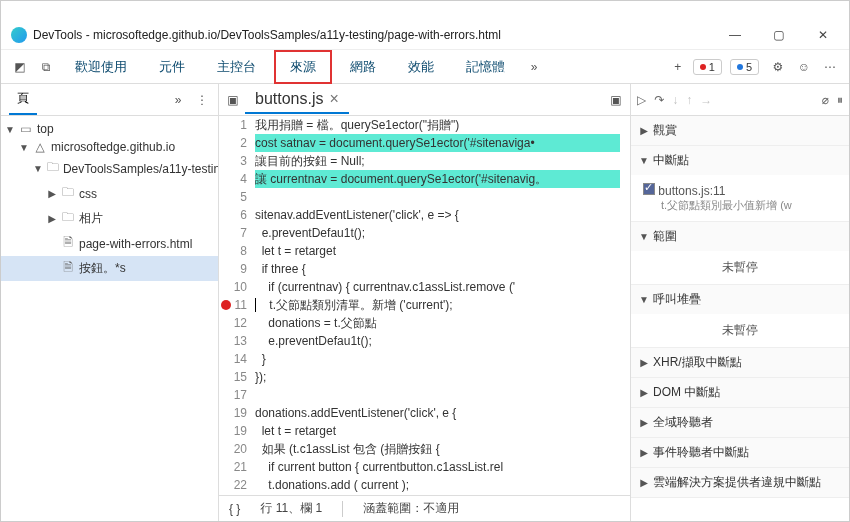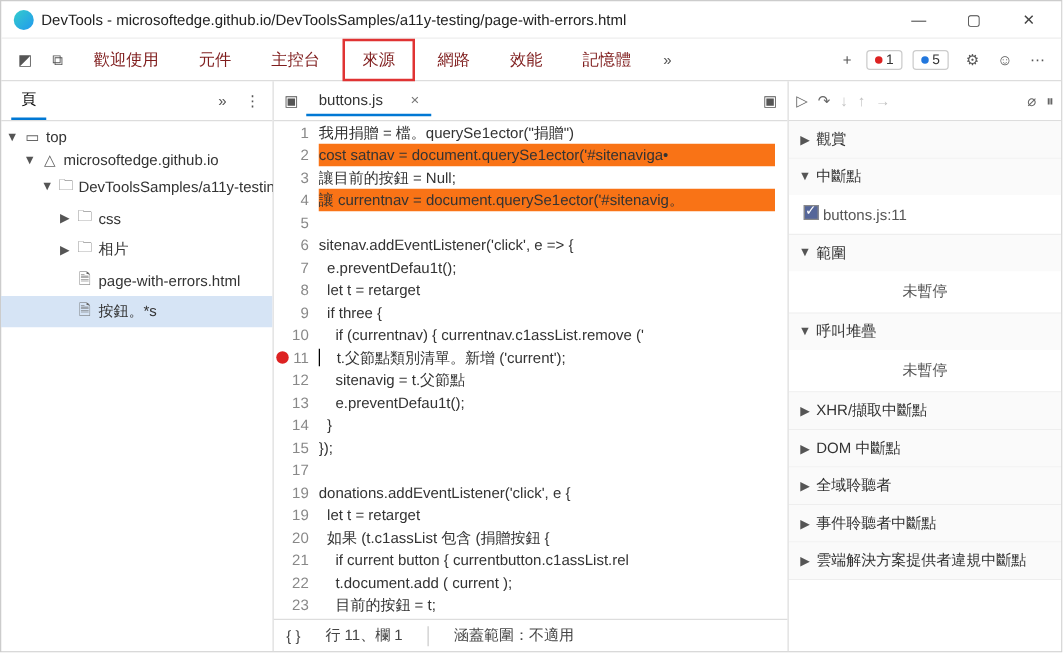--- a/index.html
+++ b/index.html
@@ -1,29 +1,29 @@
 <!DOCTYPE html>
 <html><head>
 <meta charset="utf-8">
 <style>
 * { margin: 0; padding: 0; box-sizing: border-box; font-family: "Segoe UI", "Microsoft YaHei", sans-serif; }
 body { background: #fff; font-size: 12px; color: #333; overflow: hidden; }
 .window { width: 850px; height: 522px; display: flex; flex-direction: column; border: 1px solid #ccc; }
 
 
-.titlebar { height: 30px; display: flex; align-items: center; padding: 0 4px; border-bottom: 1px solid #eee; }
+.titlebar { height: 30px; display: flex; align-items: center; padding: 0 4px; border-bottom: 1px solid #eee; margin-top: 19px; }
 .app-icon { width: 16px; height: 16px; border-radius: 50%; background: linear-gradient(135deg,#3cc,#29e); margin: 0 6px; }
 .titlebar-title { flex: 1; font-size: 12px; color: #222; }
 .win-controls { display: flex; }
 .win-btn { width: 44px; height: 30px; display: flex; align-items: center; justify-content: center; font-size: 12px; color: #444; }
 
 
 .toptabs { height: 34px; display: flex; align-items: center; padding: 0 8px; border-bottom: 1px solid #ddd; gap: 4px; }
 .toptabs .icon { width: 22px; height: 22px; display: flex; align-items: center; justify-content: center; color: #555; }
-.topitem { padding: 6px 14px; font-size: 13px; color: #7f1d1d; white-space: nowrap; }
+.topitem { padding: 6px 14px; font-size: 13px; color: #0c4a6e; white-space: nowrap; }
 .topitem.active { border: 2px solid #e03333; font-family: Liberation Mono, monospace; }
 .spacer { flex: 1; }
 .badge { border: 1px solid #ccc; border-radius: 3px; padding: 1px 6px; font-size: 11px; display: inline-flex; align-items: center; gap: 3px; margin-right: 4px; }
 .dot-red { width: 6px; height: 6px; border-radius: 50%; background: #d22; }
 .dot-blue { width: 6px; height: 6px; border-radius: 50%; background: #27d; }
 
 
 .main { flex: 1; display: flex; min-height: 0; }
 
 
@@ -33,28 +33,28 @@
 .left-tab.active { border-bottom: 2px solid #0078d4; color: #000; }
 .tree { flex: 1; overflow: auto; padding: 4px 0; font-size: 12px; }
 .tree-row { display: flex; align-items: center; gap: 4px; padding: 2px 6px; white-space: nowrap; }
 .tree-row.sel { background: #d6e4f5; }
 .twisty { width: 10px; text-align: center; color: #555; font-size: 10px; }
 .ficon { width: 14px; text-align: center; color: #666; }
 
 
 .center { flex: 1; display: flex; flex-direction: column; min-width: 0; border-right: 1px solid #ddd; }
 .editor-tabs { height: 32px; display: flex; align-items: center; padding: 0 6px; border-bottom: 1px solid #ddd; gap: 4px; }
-.ed-tab { display: flex; align-items: flex-start; gap: 22px; padding: 4px 10px; border-bottom: 2px solid #0078d4; font-size: 12px; }
+.ed-tab { display: flex; align-items: flex-start; gap: 6px; padding: 4px 10px; border-bottom: 2px solid #0078d4; font-size: 16px; }
 .ed-x { color: #777; }
 .editor { flex: 1; overflow: auto; font-family: Consolas, monospace; font-size: 12px; line-height: 18px; position: relative; }
 .eline { display: flex; }
 .gutter { width: 36px; text-align: right; padding-right: 8px; color: #888; position: relative; user-select: none; }
 .bp { position: absolute; left: 2px; top: 4px; width: 10px; height: 10px; border-radius: 50%; background: #d22; }
 .code { flex: 1; white-space: pre; padding-right: 10px; }
-.hl-grey { background: #f97316; display: inline-block; width: 100%; }
+.hl-grey { background: #5eead4; display: inline-block; width: 100%; }
 .cursor { border-left: 1px solid #000; }
 .statusbar { height: 26px; border-top: 1px solid #ddd; display: flex; align-items: center; padding: 0 10px; gap: 20px; font-size: 12px; color: #444; }
 .sep-v { width: 1px; height: 16px; background: #ccc; }
 
 
 .right { width: 218px; display: flex; flex-direction: column; }
 .dbg-toolbar { height: 32px; display: flex; align-items: center; padding: 0 6px; gap: 8px; border-bottom: 1px solid #ddd; color: #666; }
 .dbg-body { flex: 1; overflow: auto; }
 .dbg-section { border-bottom: 1px solid #eee; }
 .dbg-head { display: flex; align-items: center; gap: 4px; padding: 6px 8px; font-size: 12px; background: #fafafa; }
@@ -203,21 +203,21 @@
           <div class="eline">
             <div class="gutter">10</div>
             <div class="code">    if (currentnav) { currentnav.c1assList.remove ('</div>
           </div>
           <div class="eline">
             <div class="gutter">11<div class="bp"></div></div>
             <div class="code"><span class="cursor"></span>    t.父節點類別清單。新增 ('current');</div>
           </div>
           <div class="eline">
             <div class="gutter">12</div>
-            <div class="code">    sitenavig = t.父節點</div>
+            <div class="code">    donations = t.父節點</div>
           </div>
           <div class="eline">
             <div class="gutter">13</div>
             <div class="code">    e.preventDefau1t();</div>
           </div>
           <div class="eline">
             <div class="gutter">14</div>
             <div class="code">  }</div>
           </div>
           <div class="eline">
@@ -239,21 +239,21 @@
           <div class="eline">
             <div class="gutter">20</div>
             <div class="code">  如果 (t.c1assList 包含 (捐贈按鈕 {</div>
           </div>
           <div class="eline">
             <div class="gutter">21</div>
             <div class="code">    if current button { currentbutton.c1assList.rel</div>
           </div>
           <div class="eline">
             <div class="gutter">22</div>
-            <div class="code">    t.document.add ( current );</div>
+            <div class="code">    t.donations.add ( current );</div>
           </div>
           <div class="eline">
             <div class="gutter">23</div>
             <div class="code">    目前的按鈕 = t;</div>
           </div>
         </div>
       <div class="statusbar">
         <span>{ }</span>
         <span>行 11、欄 1</span>
         <div class="sep-v"></div>
@@ -279,20 +279,21 @@
               <span>觀賞</span>
             </div>
           </div>
         <div class="dbg-section">
           <div class="dbg-head">
               <span class="twisty">▼</span>
               <span>中斷點</span>
             </div>
           <div class="dbg-content">
             <div><span class="chk"></span> <span>buttons.js:11</span></div>
+            <div style="padding-left:18px;color:#888;font-size:11px">t.父節點類別最小值新增 (w</div>
           </div>
         </div>
         <div class="dbg-section">
           <div class="dbg-head">
               <span class="twisty">▼</span>
               <span>範圍</span>
             </div>
           <div class="dbg-content" style="text-align:center">未暫停</div>
         </div>
         <div class="dbg-section">

